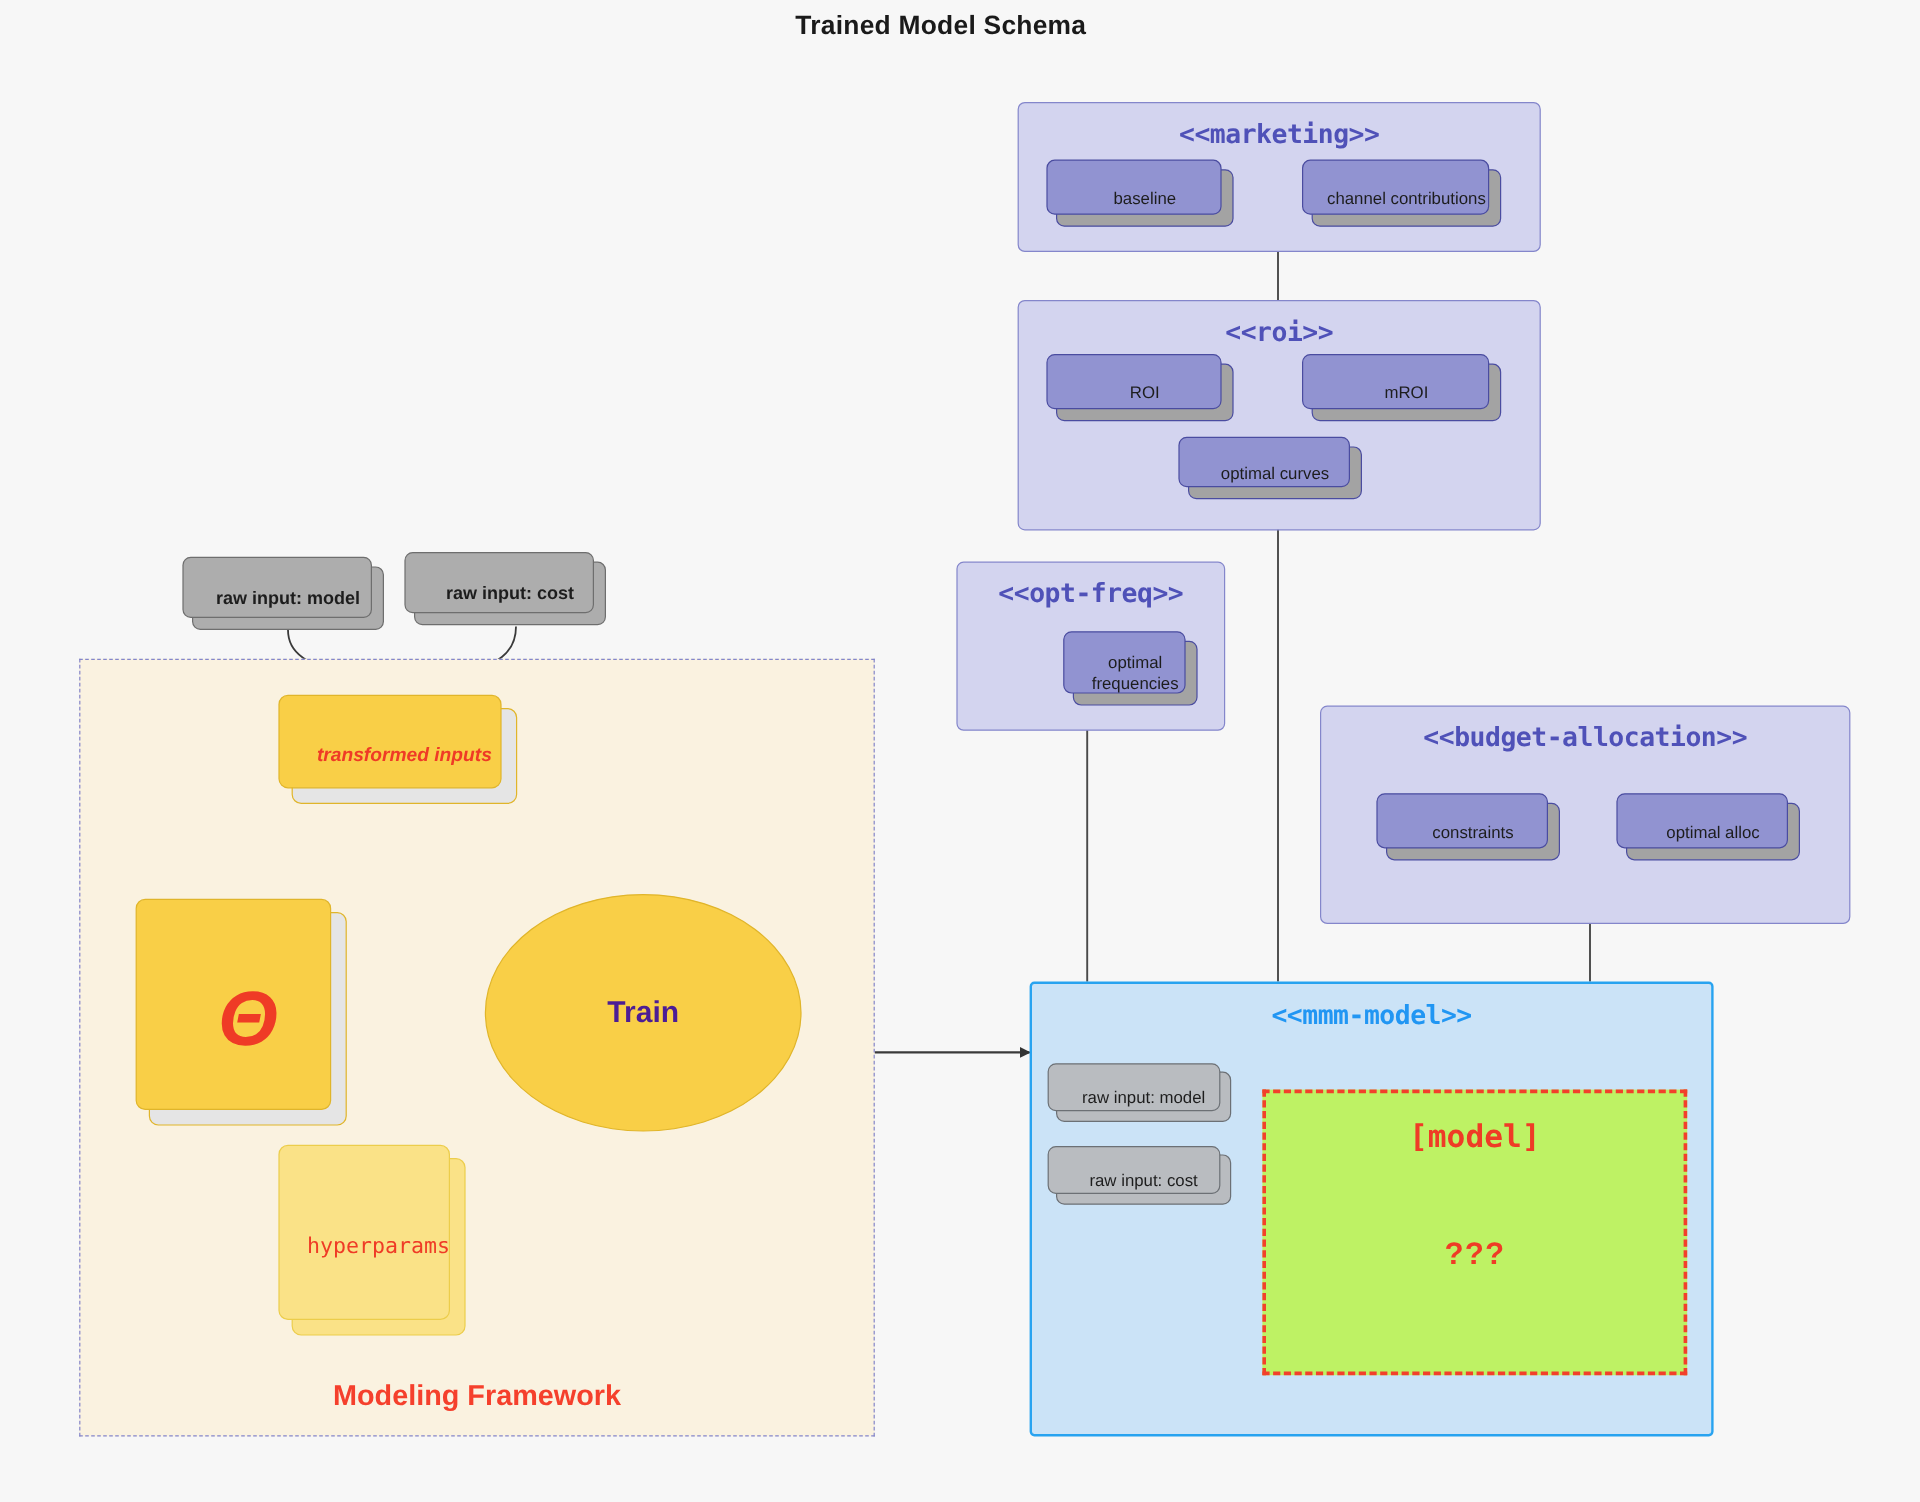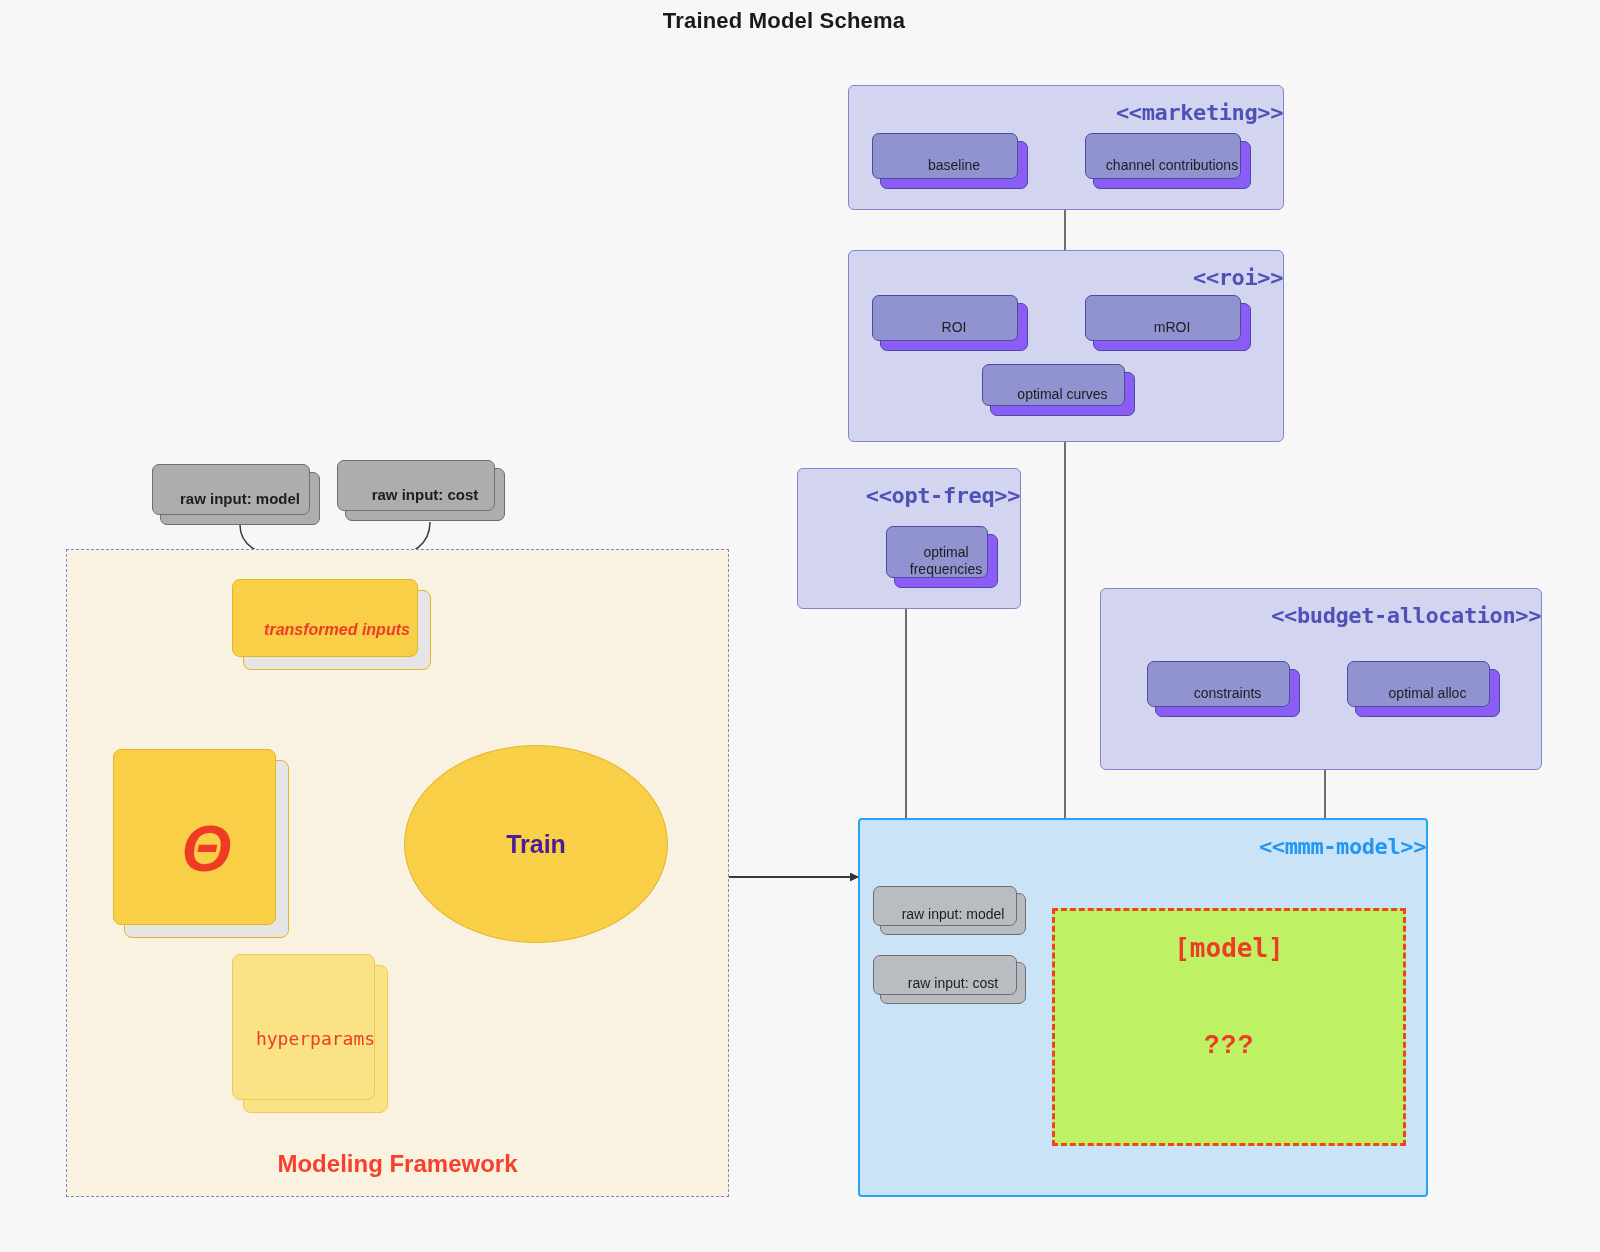--- a/index.html
+++ b/index.html
@@ -49,21 +49,21 @@
     position: absolute;
     background: #d3d4ef;
     border: 1.6px solid #8486cb;
     border-radius: 6px;
     z-index: 2;
   }
   .pkg-title {
     position: absolute;
     left: 0; right: 0;
     top: 14px;
-    text-align: right;
+    text-align: center;
     font-family: "DejaVu Sans Mono", "Liberation Mono", monospace;
     font-weight: bold;
     font-size: 22px;
     color: #4f51b8;
     letter-spacing: -0.4px;
   }
 
   
   .card {
     position: absolute;
@@ -82,21 +82,21 @@
     top: -9px;
     width: 100%;
     height: 100%;
     box-sizing: border-box;
     border-radius: 7px;
     z-index: -1;
   }
   .card .lbl { position: relative; z-index: 1; }
 
   .card-purple {
-    background: #8b5cf6;
+    background: #a3a3a3;
     border: 1.6px solid #4a4ca0;
     color: #1d1d1d;
     font-size: 14px;
   }
   .card-purple .stack-back {
     background: #9193d1;
     border: 1.6px solid #4a4ca0;
   }
 
   

